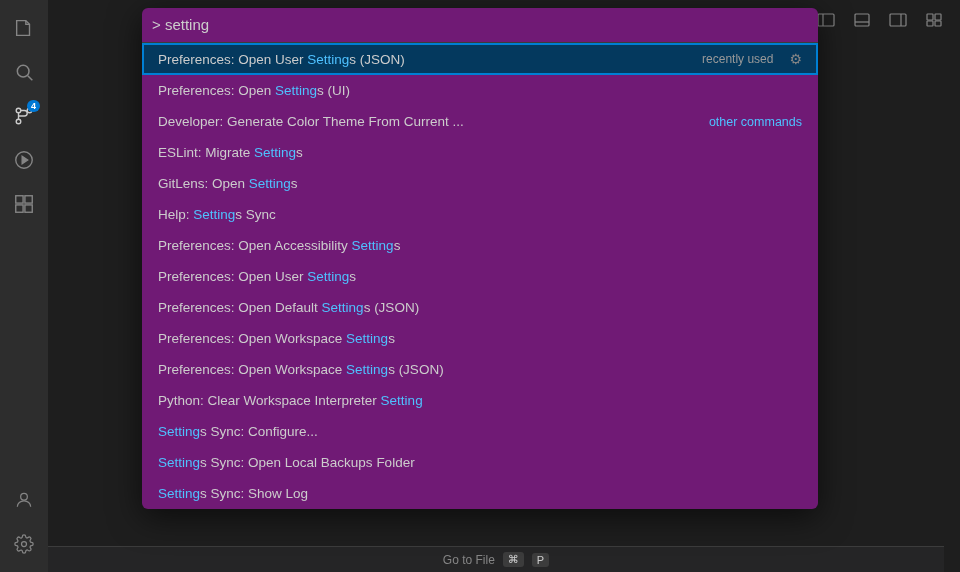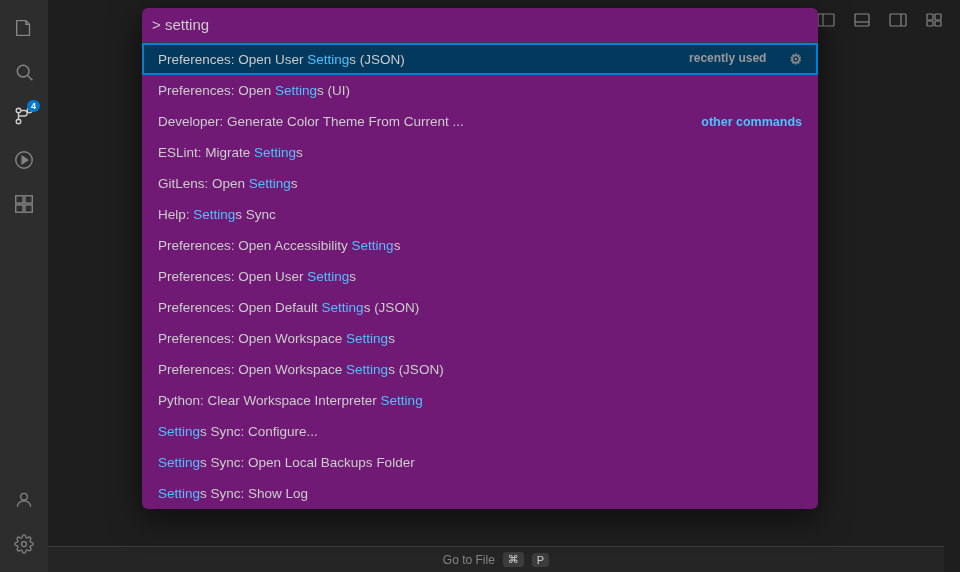--- a/index.html
+++ b/index.html
@@ -157,26 +157,25 @@
     }
 
     .cp-item-left {
       display: flex;
       align-items: center;
       gap: 0;
     }
 
     .cp-item-right {
       display: flex;
-      align-items: flex-start;
-      gap: 23px;
+      align-items: center;
+      gap: 16px;
       color: #999;
       font-size: 12px;
       white-space: nowrap;
-      font-weight: bold;
     }
     .highlight-blue { color: #4fc1ff; }
 
     .other-commands {
       color: #4fc1ff;
       font-size: 12.5px;
       margin-left: 12px;
     }
 
     .gear-icon {

